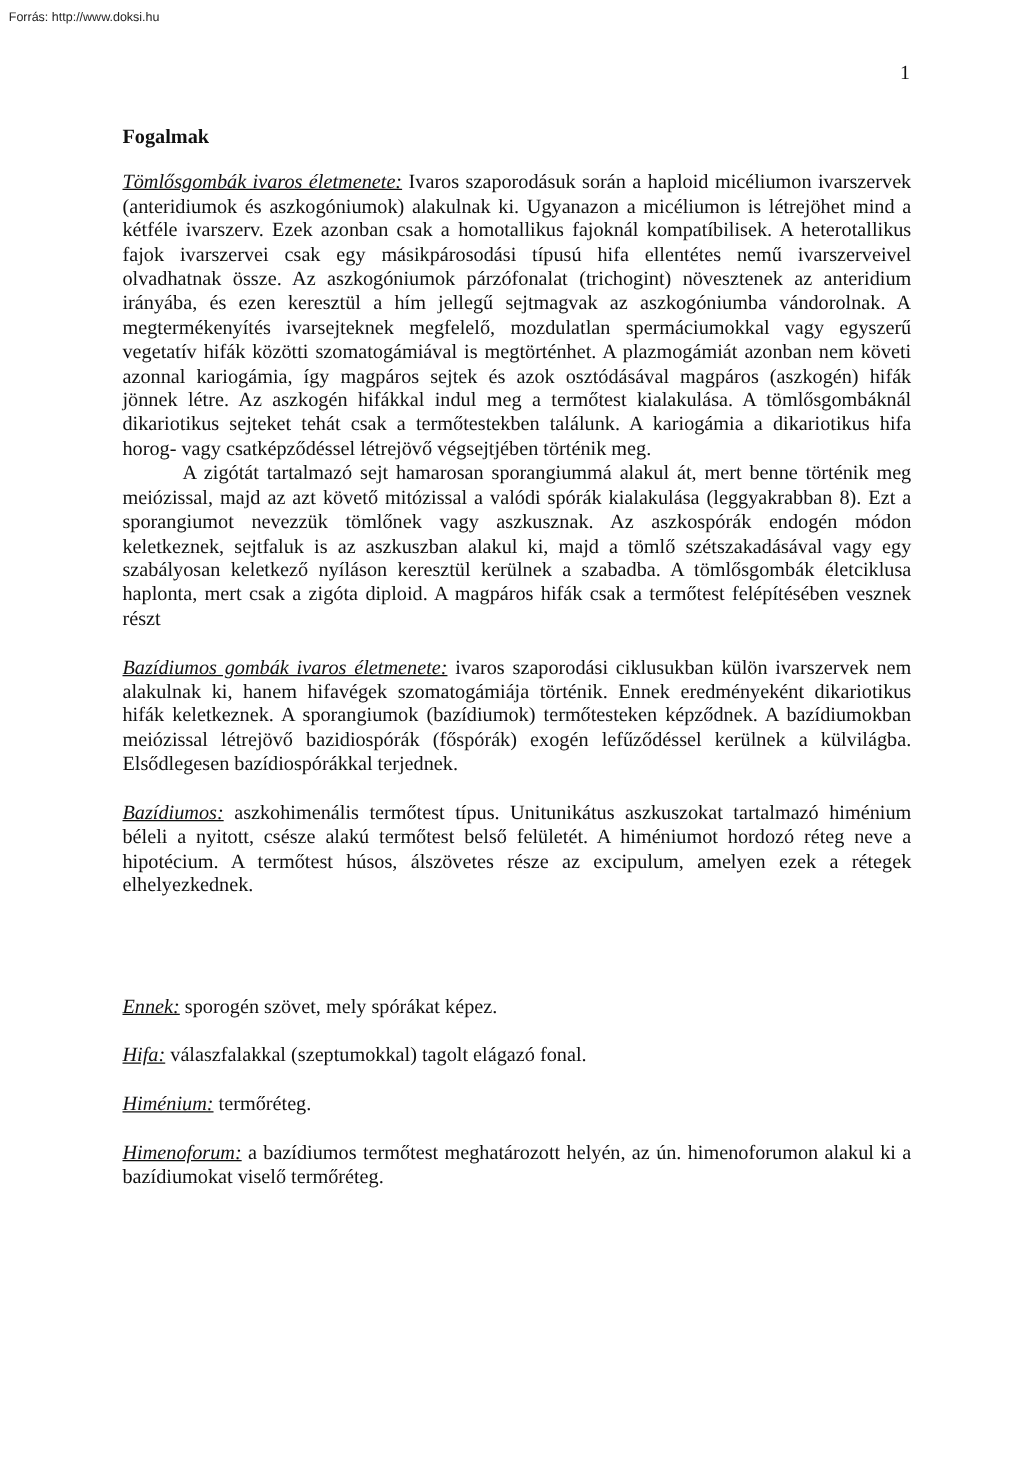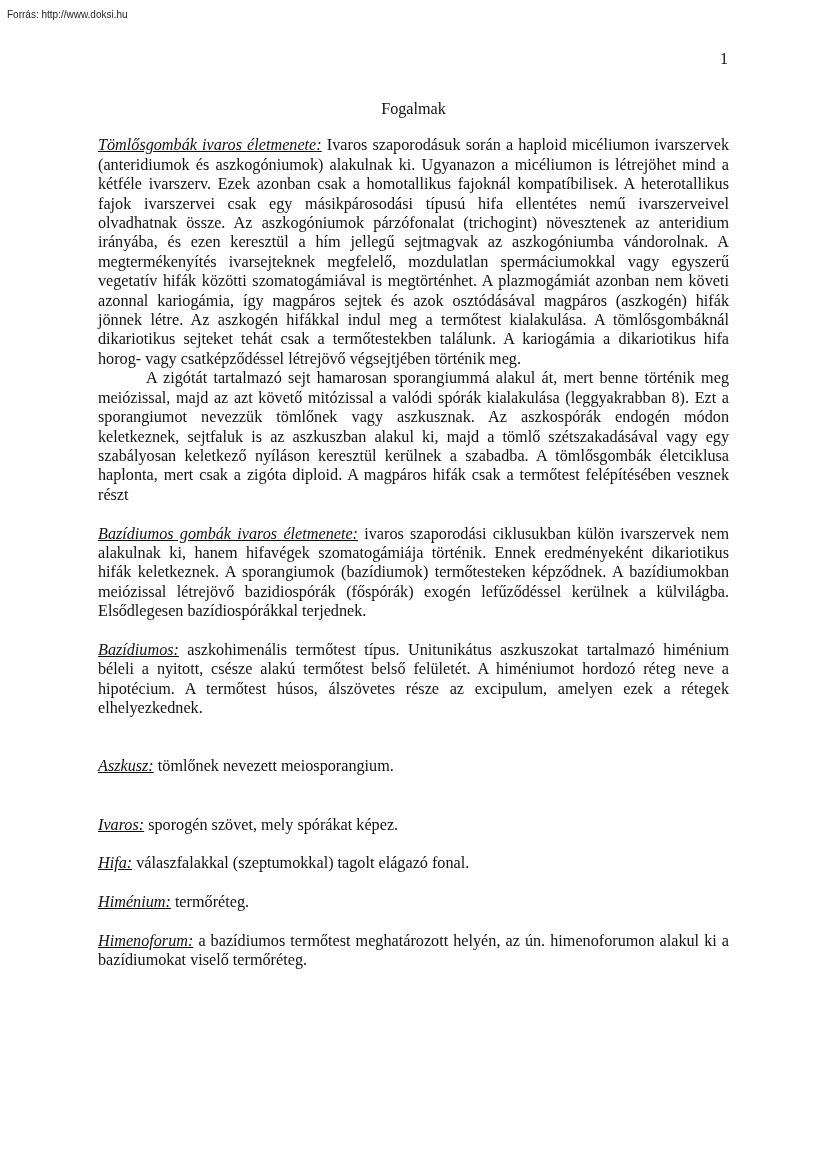--- a/index.html
+++ b/index.html
@@ -1,20 +1,20 @@
 <!DOCTYPE html>
 <html><head>
 <meta charset="utf-8">
 <style>
   html, body { margin: 0; padding: 0; background: #ffffff; }
   body { width: 827px; height: 1170px; position: relative; overflow: hidden; color: #111; }
   .source { position: absolute; left: 7px; top: 9px; font-family: Liberation Sans, sans-serif; font-size: 10px; color: #222; }
   .page-num { position: absolute; left: 720px; top: 50px; font-family: "Liberation Serif", serif; font-size: 16px; }
   .content { position: absolute; left: 98px; top: 100px; width: 631px; font-family: "Liberation Serif", serif; font-size: 16.2px; line-height: 19.4px; }
-  .title { text-align: center; font-weight: normal; font-size: 16.2px; margin: 0 0 17px 0; }
+  .title { font-weight: bold; font-size: 16.2px; margin: 0 0 17px 0; }
   p { margin: 0; text-align: justify; }
   .indent { text-indent: 48px; }
   .term { font-style: italic; text-decoration: underline; }
   .gap { height: 19.4px; }
 </style>
 </head>
 <body>
 
 <div class="source">Forrás: http://www.doksi.hu</div>
 <div class="page-num">1</div>
@@ -27,26 +27,25 @@
   <div class="gap"></div>
 
   <p><span class="term">Bazídiumos gombák ivaros életmenete:</span><span> ivaros szaporodási ciklusukban külön ivarszervek nem alakulnak ki, hanem hifavégek szomatogámiája történik. Ennek eredményeként dikariotikus hifák keletkeznek. A sporangiumok (bazídiumok) termőtesteken képződnek. A bazídiumokban meiózissal létrejövő bazidiospórák (főspórák) exogén lefűződéssel kerülnek a külvilágba. Elsődlegesen bazídiospórákkal terjednek.</span></p>
   <div class="gap"></div>
 
   <p><span class="term">Bazídiumos:</span><span> aszkohimenális termőtest típus. Unitunikátus aszkuszokat tartalmazó himénium béleli a nyitott, csésze alakú termőtest belső felületét. A himéniumot hordozó réteg neve a hipotécium. A termőtest húsos, álszövetes része az excipulum, amelyen ezek a rétegek elhelyezkednek.</span></p>
   <div class="gap"></div>
 
   <div class="gap"></div>
 
-  <p><span class="term">Aszkusz:</span><span> tömlőnek nevezett meiosporangium.</span></p>
   <div class="gap"></div>
 
   <div class="gap"></div>
 
-  <p><span class="term">Ivaros:</span><span> sporogén szövet, mely spórákat képez.</span></p>
+  <p><span class="term">Ennek:</span><span> sporogén szövet, mely spórákat képez.</span></p>
   <div class="gap"></div>
 
   <p><span class="term">Hifa:</span><span> válaszfalakkal (szeptumokkal) tagolt elágazó fonal.</span></p>
   <div class="gap"></div>
 
   <p><span class="term">Himénium:</span><span> termőréteg.</span></p>
   <div class="gap"></div>
 
   <p><span class="term">Himenoforum:</span><span> a bazídiumos termőtest meghatározott helyén, az ún. himenoforumon alakul ki a bazídiumokat viselő termőréteg.</span></p>
 </div>

